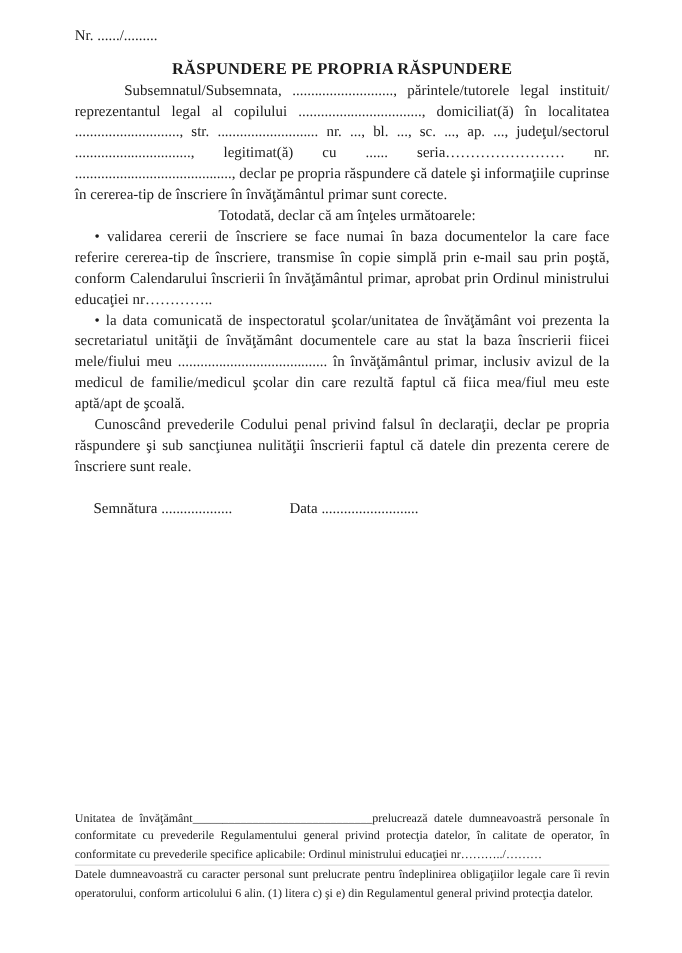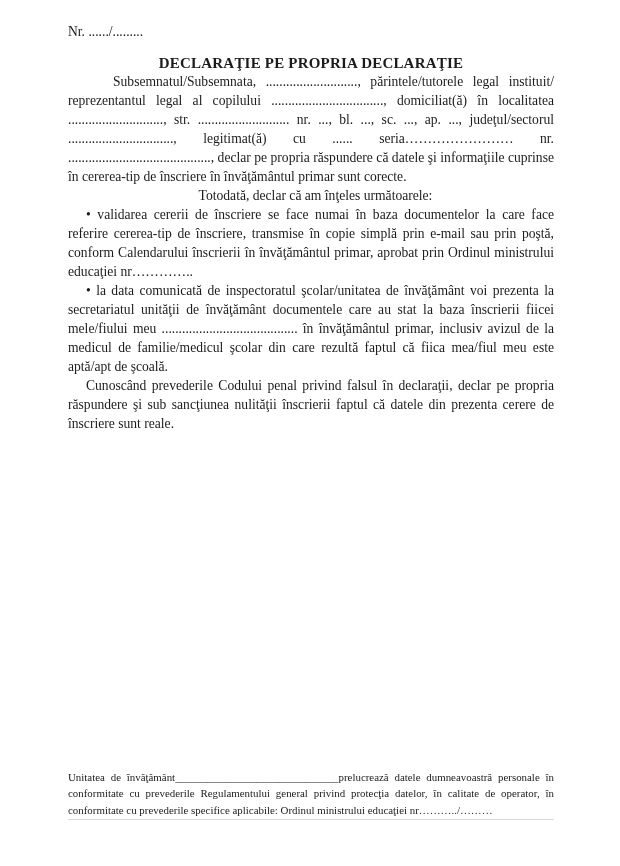--- a/index.html
+++ b/index.html
@@ -75,33 +75,37 @@
     margin: 1px 0 0 0;
   }
 </style>
 </head>
 <body>
 
 <div class="page">
 
   <div class="nr-line">Nr. ....../.........</div>
 
-  <h1 class="title">DECLARAŢIE PE PROPRIA DECLARAŢIE</h1>
+  <h1 class="title">RĂSPUNDERE PE PROPRIA RĂSPUNDERE</h1>
 
   <p class="para intro">Subsemnatul/Subsemnata, ..........................., părintele/tutorele legal instituit/​reprezentantul legal al copilului ................................., domiciliat(ă) în localitatea ............................, str. ........................... nr. ..., bl. ..., sc. ..., ap. ..., judeţul/​sectorul ..............................., legitimat(ă) cu ...... seria…………………… nr. .........................................., declar pe propria răspundere că datele şi informaţiile cuprinse în cererea-tip de înscriere în învăţământul primar sunt corecte.</p>
 
   <p class="para totodata">Totodată, declar că am înţeles următoarele:</p>
 
   <p class="para bullet">• validarea cererii de înscriere se face numai în baza documentelor la care face referire cererea-tip de înscriere, transmise în copie simplă prin e-mail sau prin poştă, conform Calendarului înscrierii în învăţământul primar, aprobat prin Ordinul ministrului educaţiei nr…………..</p>
 
   <p class="para bullet">• la data comunicată de inspectoratul şcolar/unitatea de învăţământ voi prezenta la secretariatul unităţii de învăţământ documentele care au stat la baza înscrierii fiicei mele/fiului meu ........................................ în învăţământul primar, inclusiv avizul de la medicul de familie/medicul şcolar din care rezultă faptul că fiica mea/fiul meu este aptă/apt de şcoală.</p>
 
   <p class="para closing">Cunoscând prevederile Codului penal privind falsul în declaraţii, declar pe propria răspundere şi sub sancţiunea nulităţii înscrierii faptul că datele din prezenta cerere de înscriere sunt reale.</p>
 
+  <div class="signature-row">
+    <span>Semnătura ...................</span><span class="date-label">Data ..........................</span>
+  </div>
 
   <div class="footer">
     <p class="fpara"><span class="it">Unitatea de învăţământ</span><span class="it">______________________________</span><span class="it">prelucrează datele dumneavoastră personale în conformitate cu prevederile </span><span class="reg">Regulamentului general privind protecţia datelor</span><span class="it">, în calitate de operator, în conformitate cu prevederile specifice aplicabile: Ordinul ministrului educaţiei nr………../………</span></p>
 
     <div class="footer-rule"></div>
 
+    <p class="fpara"><span class="it">Datele dumneavoastră cu caracter personal sunt prelucrate pentru îndeplinirea obligaţiilor legale care îi revin operatorului, conform articolului 6 alin. (1) litera c) şi e) din </span><span class="reg">Regulamentul general privind protecţia datelor.</span></p>
   </div>
 
 </div>
 
 </body></html>

